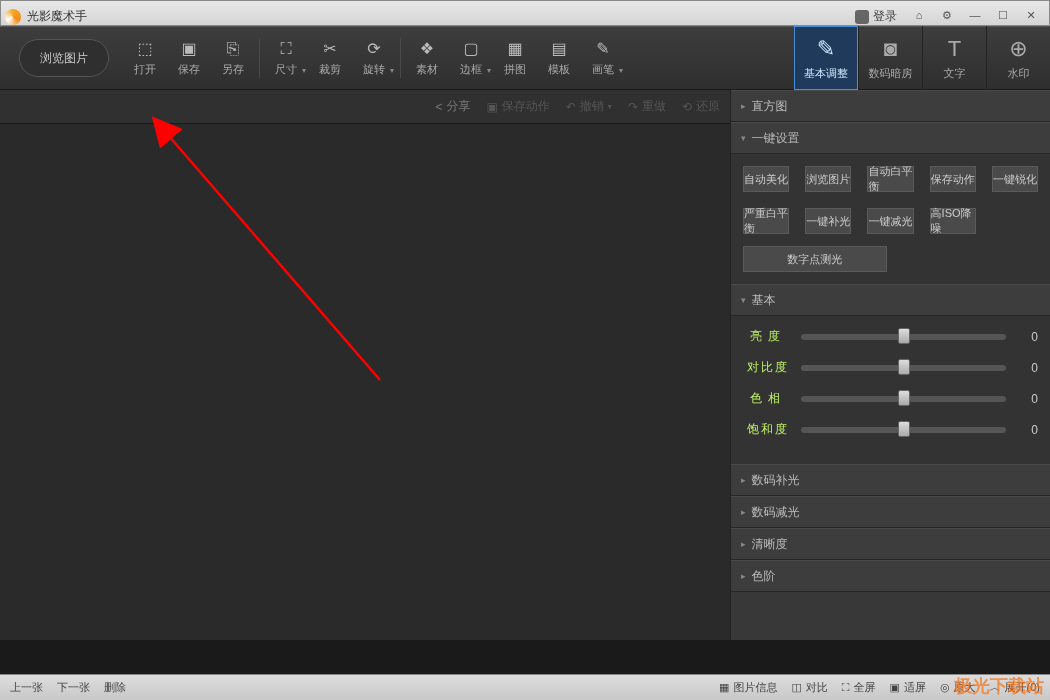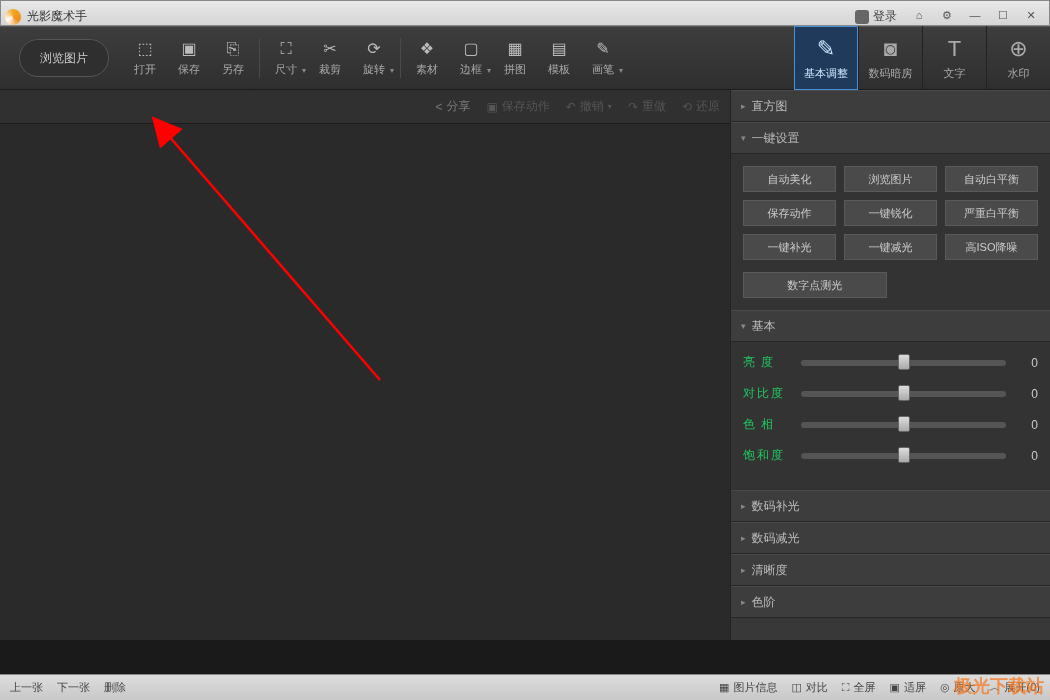--- a/index.html
+++ b/index.html
@@ -38,27 +38,27 @@
 
 .main { display: flex; height: 550px; }
 .canvas { flex: 1; background: #2a2a2a; position: relative; }
 .canvas .arrow { position: absolute; pointer-events: none; }
 
 
 .panel { width: 320px; background: #383838; border-left: 1px solid #222; overflow-y: auto; color: #bbb; font-size: 12px; }
 .section-head { height: 32px; display: flex; align-items: center; padding: 0 10px; background: #3d3d3d; border-top: 1px solid #4a4a4a; border-bottom: 1px solid #262626; cursor: pointer; gap: 6px; }
 .section-head .caret { font-size: 9px; color: #888; }
 .section-body { padding: 12px; background: #333; }
-.btn-grid { display: grid; grid-template-columns: repeat(3, 1fr); gap: 8px; }
+.btn-grid { display: grid; grid-template-columns: repeat(5, 1fr); gap: 16px; }
 .small-btn { height: 26px; background: #4a4a4a; border: 1px solid #5a5a5a; color: #ccc; font-size: 11px; display: flex; align-items: center; justify-content: center; cursor: pointer; }
 .btn-row2 { display: grid; grid-template-columns: 1fr 1fr; gap: 8px; margin-top: 12px; }
 
 .reset-row { display: flex; justify-content: flex-end; margin-bottom: 10px; }
 .slider-row { display: flex; align-items: center; gap: 8px; margin-bottom: 14px; }
-.slider-row .lbl { width: 50px; color: #22c55e; letter-spacing: 6px; white-space: nowrap; }
+.slider-row .lbl { width: 50px; color: #bef264; letter-spacing: 6px; white-space: nowrap; text-align: center; }
 .slider { flex: 1; height: 6px; background: #555; border-radius: 3px; position: relative; }
 .slider .thumb { position: absolute; width: 12px; height: 16px; background: linear-gradient(#ddd,#aaa); border: 1px solid #666; border-radius: 2px; top: -6px; left: 50%; transform: translateX(-50%); }
 .slider-row .val { width: 24px; text-align: right; color: #ccc; }
 
 
 .bottombar { position: absolute; bottom: 0; left: 0; right: 0; height: 26px; background: linear-gradient(#ddd,#c8c8c8); border-top: 1px solid #888; display: flex; align-items: center; padding: 0 10px; font-size: 11px; color: #444; gap: 14px; }
 .bottombar .b-item { display: flex; align-items: center; gap: 4px; cursor: pointer; }
 .bottombar .spacer { flex: 1; }
 
 

